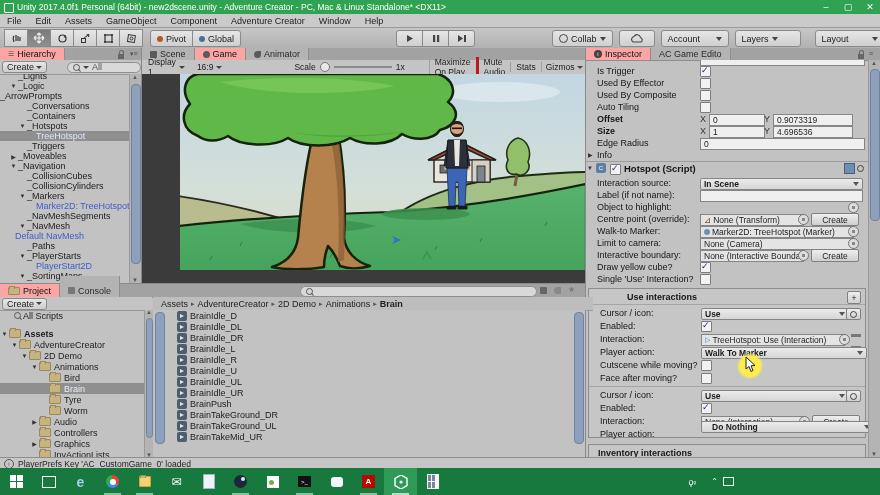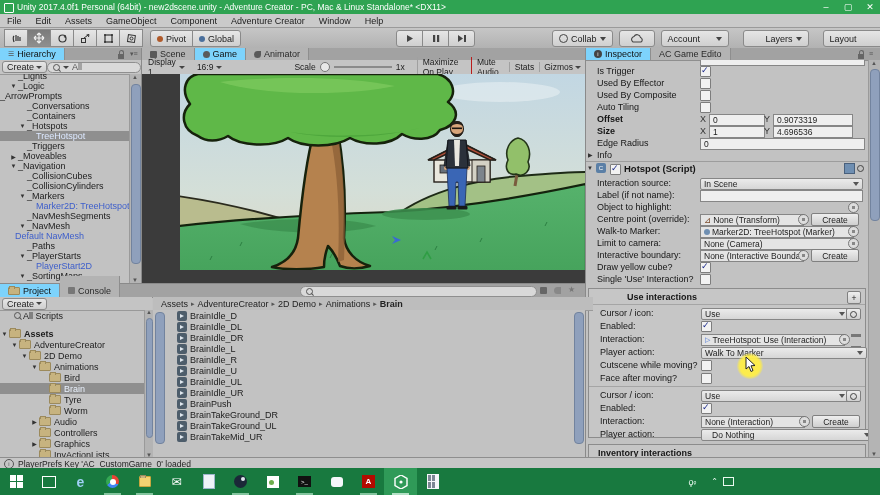--- a/index.html
+++ b/index.html
@@ -14,21 +14,21 @@
   .menubar{left:0;top:14px;width:880px;height:13px;background:#cacaca;border-bottom:1px solid #9a9a9a;}
   .menuitem{padding:0 7px;height:13px;display:flex;align-items:center;}
   .toolbar{left:0;top:28px;width:880px;height:20px;background:linear-gradient(#c6c6c6,#b2b2b2);border-bottom:1px solid #8c8c8c;}
   .tool{width:22px;height:16px;background:linear-gradient(#e6e6e6,#cfcfcf);border:1px solid #8a8a8a;margin-left:-1px;display:flex;align-items:center;justify-content:center;}
   .tool.active{background:linear-gradient(#7b7b7b,#8e8e8e);}
   .minibtn{height:15px;background:linear-gradient(#e6e6e6,#cfcfcf);border:1px solid #8a8a8a;border-radius:3px;display:flex;align-items:center;justify-content:center;gap:3px;padding:0 6px;}
   .caret{width:0;height:0;border-left:3px solid transparent;border-right:3px solid transparent;border-top:4px solid #444;}
   
   .tabstrip{height:12px;background:#a2a2a2;border-bottom:1px solid #8e8e8e;}
   .tab{height:12px;padding:0 8px;display:flex;align-items:center;gap:3px;border-right:1px solid #8e8e8e;background:#b3b3b3;color:#2a2a2a;}
-  .tab.active{background:#7dd3fc;color:#111;justify-content:center;}
+  .tab.active{background:#fca5a5;color:#111;justify-content:center;}
   .ico-sq{width:7px;height:7px;background:#5a5a5a;border-radius:1px;display:inline-block;}
   .ico-ci{width:7px;height:7px;background:#5a5a5a;border-radius:50%;display:inline-block;}
   
   .vline{width:1px;background:#8a8a8a;}
   .hline{height:1px;background:#8a8a8a;}
   .panelbar{background:#c4c4c4;border-bottom:1px solid #999;}
   .srch{background:#d9d9d9;border:1px solid #8f8f8f;border-radius:7px;display:flex;align-items:center;padding:0 5px;gap:3px;color:#555;}
   .mag{width:5px;height:5px;border:1px solid #555;border-radius:50%;position:relative;display:inline-block;}
   .mag::after{content:"";position:absolute;width:3px;height:1px;background:#555;transform:rotate(45deg);left:4px;top:5px;}
   .trow{height:10px;display:flex;align-items:center;white-space:nowrap;}
@@ -39,21 +39,21 @@
   .folder{width:10px;height:7px;background:#c7b37f;border:1px solid #9c8a5c;border-radius:1px;position:relative;margin-right:3px;flex:0 0 10px;}
   .folder::before{content:"";position:absolute;top:-2px;left:0;width:4px;height:2px;background:#c7b37f;border:1px solid #9c8a5c;border-bottom:none;}
   .scroll{background:#b4b4b4;border-left:1px solid #9a9a9a;}
   .thumb{position:absolute;left:1px;width:8px;background:#8fa0bc;border:1px solid #72839e;border-radius:4px;}
   .sarr{position:absolute;left:2px;font-size:6px;color:#555;}
   
   .ilbl{position:absolute;left:11px;color:#161616;}
   .chk{position:absolute;width:9px;height:9px;background:#f2f2f2;border:1px solid #7d7d7d;border-radius:1px;}
   .chk.on::after{content:"✓";position:absolute;left:0px;top:-2px;font-size:9px;color:#1b2a8a;font-weight:bold;}
   .fld{position:absolute;height:10px;background:#efefef;border:1px solid #868686;font-size:8.5px;display:flex;align-items:center;padding:0 3px;overflow:hidden;white-space:nowrap;}
-  .ddl{position:absolute;height:10px;background:linear-gradient(#ebebeb,#d6d6d6);border:1px solid #868686;border-radius:2px;font-size:8.5px;display:flex;align-items:center;padding:0 3px;overflow:hidden;white-space:nowrap;}
+  .ddl{position:absolute;height:10px;background:linear-gradient(#ebebeb,#d6d6d6);border:1px solid #868686;border-radius:2px;font-size:8.5px;display:flex;align-items:center;padding:0 3px;overflow:hidden;white-space:nowrap;font-weight:bold;}
   .ddl::after{content:"";position:absolute;right:3px;top:3px;border-left:3px solid transparent;border-right:3px solid transparent;border-top:4px solid #555;}
   .objf{position:absolute;height:10px;background:#e4e4e4;border:1px solid #868686;font-size:8.5px;display:flex;align-items:center;padding:0 3px;overflow:hidden;white-space:nowrap;}
   .dot{position:absolute;width:9px;height:9px;border:1px solid #777;border-radius:50%;background:radial-gradient(circle at 50% 50%, #888 1.5px, #ddd 2px);}
   .cbtn{position:absolute;height:11px;background:linear-gradient(#eee,#cfcfcf);border:1px solid #808080;border-radius:2px;display:flex;align-items:center;justify-content:center;font-size:8.5px;}
   .boldlbl{font-weight:bold;}
   .secbox{position:absolute;border:1px solid #8c8c8c;background:#c6c6c6;}
   .gearbtn{position:absolute;width:13px;height:10px;background:linear-gradient(#eee,#cfcfcf);border:1px solid #808080;border-radius:2px;display:flex;align-items:center;justify-content:center;}
   .gear{width:5px;height:5px;border:1.5px solid #444;border-radius:50%;}
   
   .frow{height:11px;display:flex;align-items:center;gap:3px;padding-left:24px;white-space:nowrap;}
@@ -169,21 +169,21 @@
         </div>
       <div class="minibtn" style="width:22px;">
           <svg width="14" height="9">
             <path d="M3,8 a3,3 0 0 1 1,-5.5 a3.5,3.5 0 0 1 6.5,1 a2.5,2.5 0 0 1 0.5,4.5 Z" fill="none" stroke="#444" stroke-width="1.1"></path>
           </svg>
         </div>
       <div class="minibtn" style="width:54px;justify-content:space-between;">
           <span>Account</span>
           <span class="caret"></span>
         </div>
-      <div class="minibtn" style="width:52px;justify-content:flex-end;margin-left:8px;">
+      <div class="minibtn" style="width:52px;justify-content:flex-start;">
           <span>Layers</span>
           <span class="caret"></span>
         </div>
       <div class="minibtn" style="width:56px;justify-content:space-between;margin-left:8px;">
           <span>Layout</span>
           <span class="caret"></span>
         </div>
     </div>
   </div>
 
@@ -193,21 +193,21 @@
         <span>Hierarchy</span>
       </div>
     <span class="p" style="left:118px;top:3px;"><span class="lock"></span></span>
     <span class="p" style="left:130px;top:2px;font-size:7px;color:#555;">▾≡</span>
   </div>
   <div class="p panelbar r" style="left:0;top:60px;width:141px;height:14px;">
     <div class="minibtn" style="height:10px;margin-left:2px;padding:0 4px;gap:2px;">
         <span>Create</span>
         <span class="caret" style="border-top-width:3px;"></span>
       </div>
-    <div class="srch" style="height:9px;width:84px;margin-left:0;">
+    <div class="srch" style="height:9px;width:84px;margin-left:20px;">
         <span class="mag"></span>
         <span class="caret" style="border-top-width:3px;"></span>
         <span>All</span>
       </div>
   </div>
   <div class="p" style="left:0;top:74px;width:129px;height:209px;overflow:hidden;">
     <div class="trow" style="padding-left:18px;margin-top:-3px;">
         <span>_Lights</span>
       </div>
     <div class="trow" style="padding-left:9px;">
@@ -308,23 +308,23 @@
     <div class="r" style="margin-left:12px;gap:3px;">
         <span>16:9</span>
         <span class="caret" style="border-top-width:3px;"></span>
       </div>
     <div class="r" style="margin-left:72px;gap:4px;">
       <span>Scale</span>
       <span style="width:8px;height:8px;border-radius:50%;background:#e8e8e8;border:1px solid #777;"></span>
       <span style="width:58px;height:2px;background:#8a8a8a;display:inline-block;"></span>
       <span>1x</span>
     </div>
-    <div class="r" style="margin-left:12px;gap:0;">
+    <div class="r" style="margin-left:24px;gap:0;">
       <span style="padding:0 5px;border-left:1px solid #a0a0a0;">Maximize On Play</span>
-      <span style="padding:0 5px;border-left:1px solid #b91c1c;">Mute Audio</span>
+      <span style="padding:0 5px;border-left:3px solid #b91c1c;">Mute Audio</span>
       <span style="padding:0 5px;border-left:1px solid #a0a0a0;">Stats</span>
       <span style="padding:0 4px;border-left:1px solid #a0a0a0;display:flex;align-items:center;gap:2px;">
           <span>Gizmos</span>
           <span class="caret" style="border-top-width:3px;"></span>
         </span>
     </div>
   </div>
   <div class="p" style="left:142px;top:74px;width:443px;height:209px;background:#3b3b3b;overflow:hidden;">
     <svg class="p" style="left:38px;top:0;" width="405" height="196" viewBox="0 0 405 196">
       <defs>
@@ -528,21 +528,21 @@
         <span class="chk on" style="left:112px;top:114px;"></span>
       <span class="ilbl" style="top:127px;">Interaction:</span>
         <div class="objf" style="left:112px;top:127px;width:96px;">
           <span>None (Interaction)</span>
         </div>
         <span class="dot" style="left:210px;top:127px;"></span>
         <div class="cbtn" style="left:223px;top:126px;width:46px;">
           <span>Create</span>
         </div>
       <span class="ilbl" style="top:140px;">Player action:</span>
-        <div class="ddl" style="left:112px;top:140px;width:158px;padding-left:10px;">
+        <div class="ddl" style="left:112px;top:132px;width:158px;padding-left:10px;">
           <span>Do Nothing</span>
         </div>
     </div>
 
     <div class="secbox" style="left:2px;top:384px;width:276px;height:16px;">
       <span class="ilbl boldlbl" style="left:9px;top:3px;">Inventory interactions</span>
     </div>
   </div>
   <div class="p scroll" style="left:868px;top:60px;width:12px;height:397px;">
     <span class="sarr" style="top:0;">▲</span>

